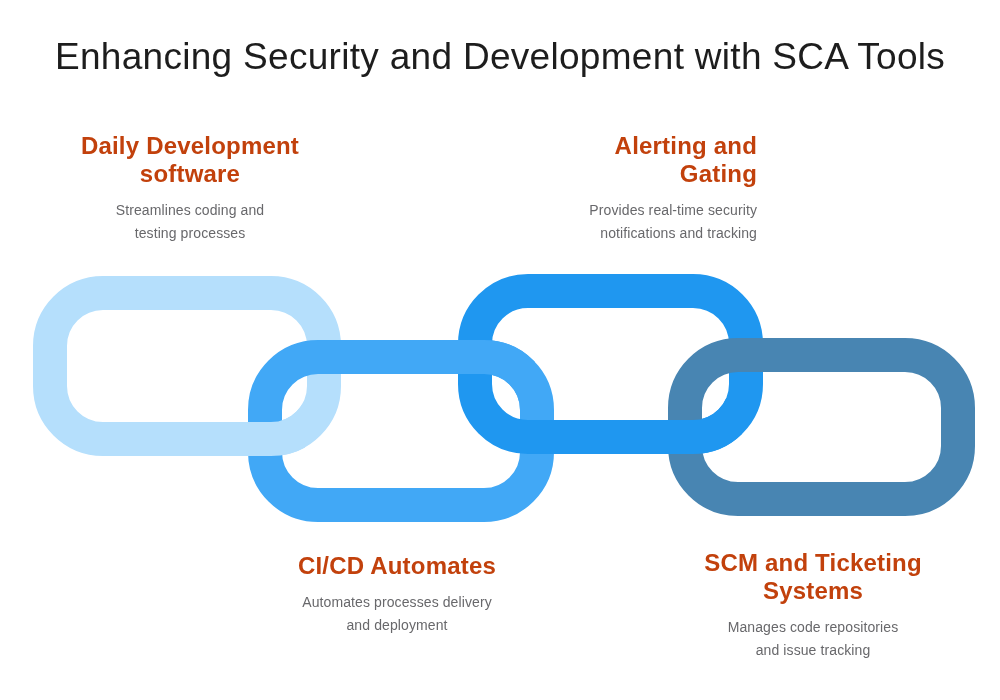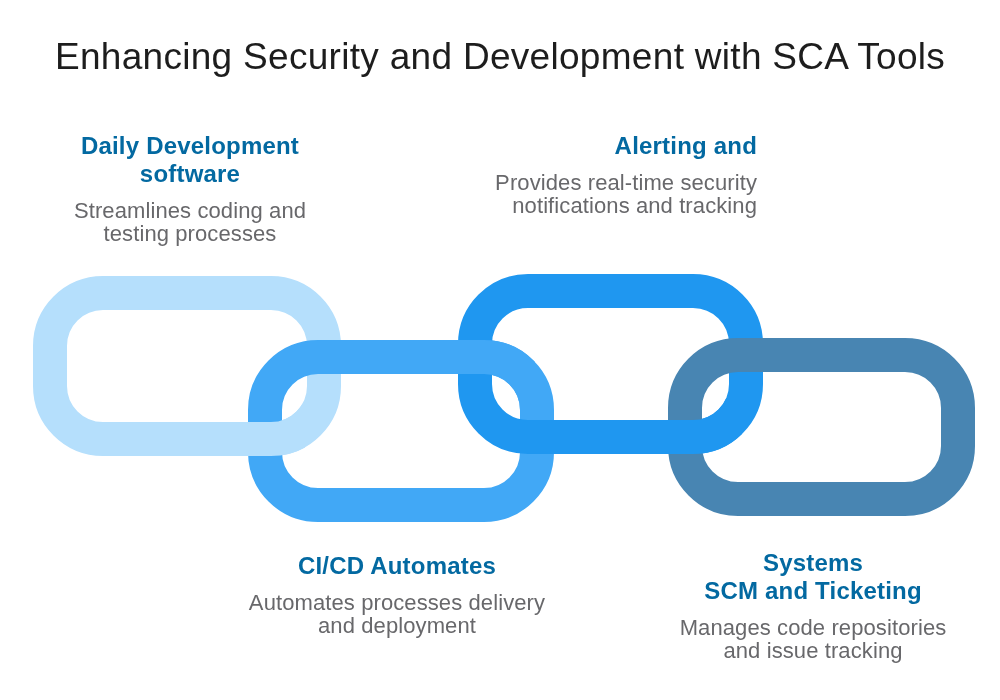--- a/index.html
+++ b/index.html
@@ -32,25 +32,25 @@
   .label-block {
     position: absolute;
     width: 300px;
     text-align: center;
   }
   .label-heading {
     font-size: 24px;
     font-weight: 700;
     line-height: 28px;
     letter-spacing: 0.2px;
-    color: #0369a1;
+    color: #c2410c;
   }
   .label-desc {
     margin-top: 11px;
-    font-size: 22px;
+    font-size: 14px;
     font-weight: 400;
     line-height: 23px;
     letter-spacing: 0.1px;
     color: #68686b;
   }
   .line { display: block; }
   .block-1 { top: 132px; left: 40px; }
   .block-2 { top: 132px; left: 457px; text-align: right; }
   .block-3 { top: 552px; left: 247px; }
   .block-4 { top: 549px; left: 663px; }
@@ -95,42 +95,43 @@
     </div>
     <div class="label-desc">
       <span class="line">Streamlines coding and</span>
       <span class="line">testing processes</span>
     </div>
   </div>
 
   <div class="label-block block-2">
     <div class="label-heading">
       <span class="line">Alerting and</span>
+      <span class="line">Gating</span>
     </div>
     <div class="label-desc">
       <span class="line">Provides real-time security</span>
       <span class="line">notifications and tracking</span>
     </div>
   </div>
 
   <div class="label-block block-3">
     <div class="label-heading">
       <span class="line">CI/CD Automates</span>
       <span class="line"></span>
     </div>
     <div class="label-desc">
       <span class="line">Automates processes delivery</span>
       <span class="line">and deployment</span>
     </div>
   </div>
 
   <div class="label-block block-4">
     <div class="label-heading">
+      <span class="line">SCM and Ticketing</span>
       <span class="line">Systems</span>
-      <span class="line">SCM and Ticketing</span>
     </div>
     <div class="label-desc">
       <span class="line">Manages code repositories</span>
       <span class="line">and issue tracking</span>
     </div>
   </div>
 
 </div>
 
 </body></html>

